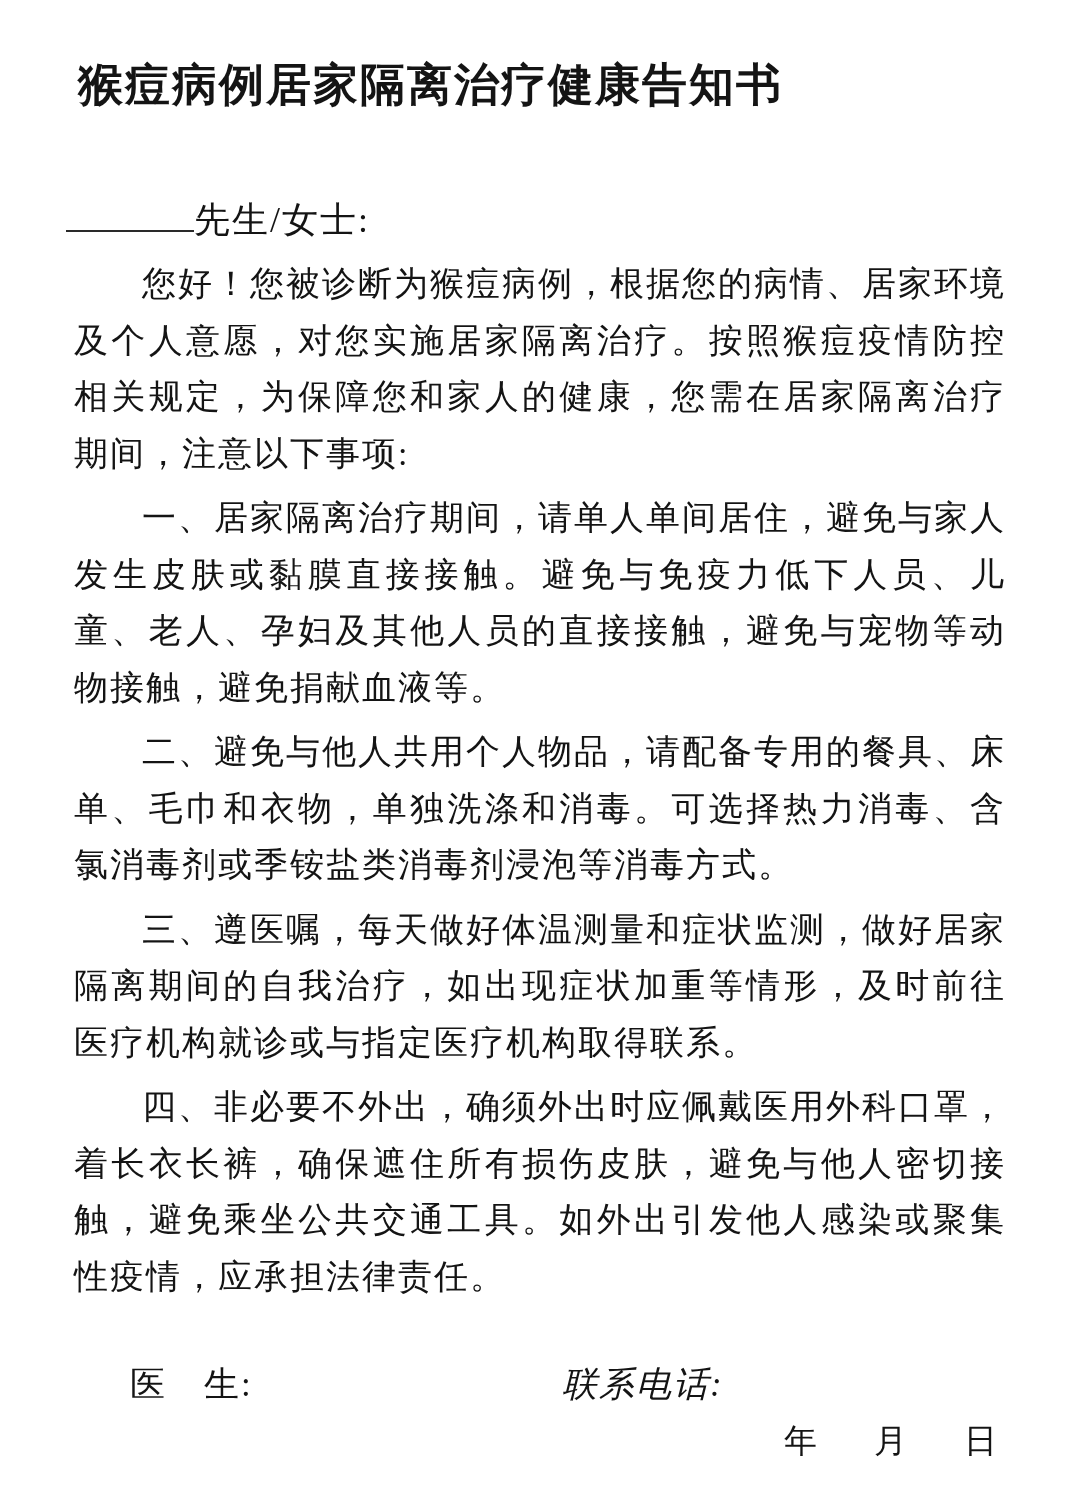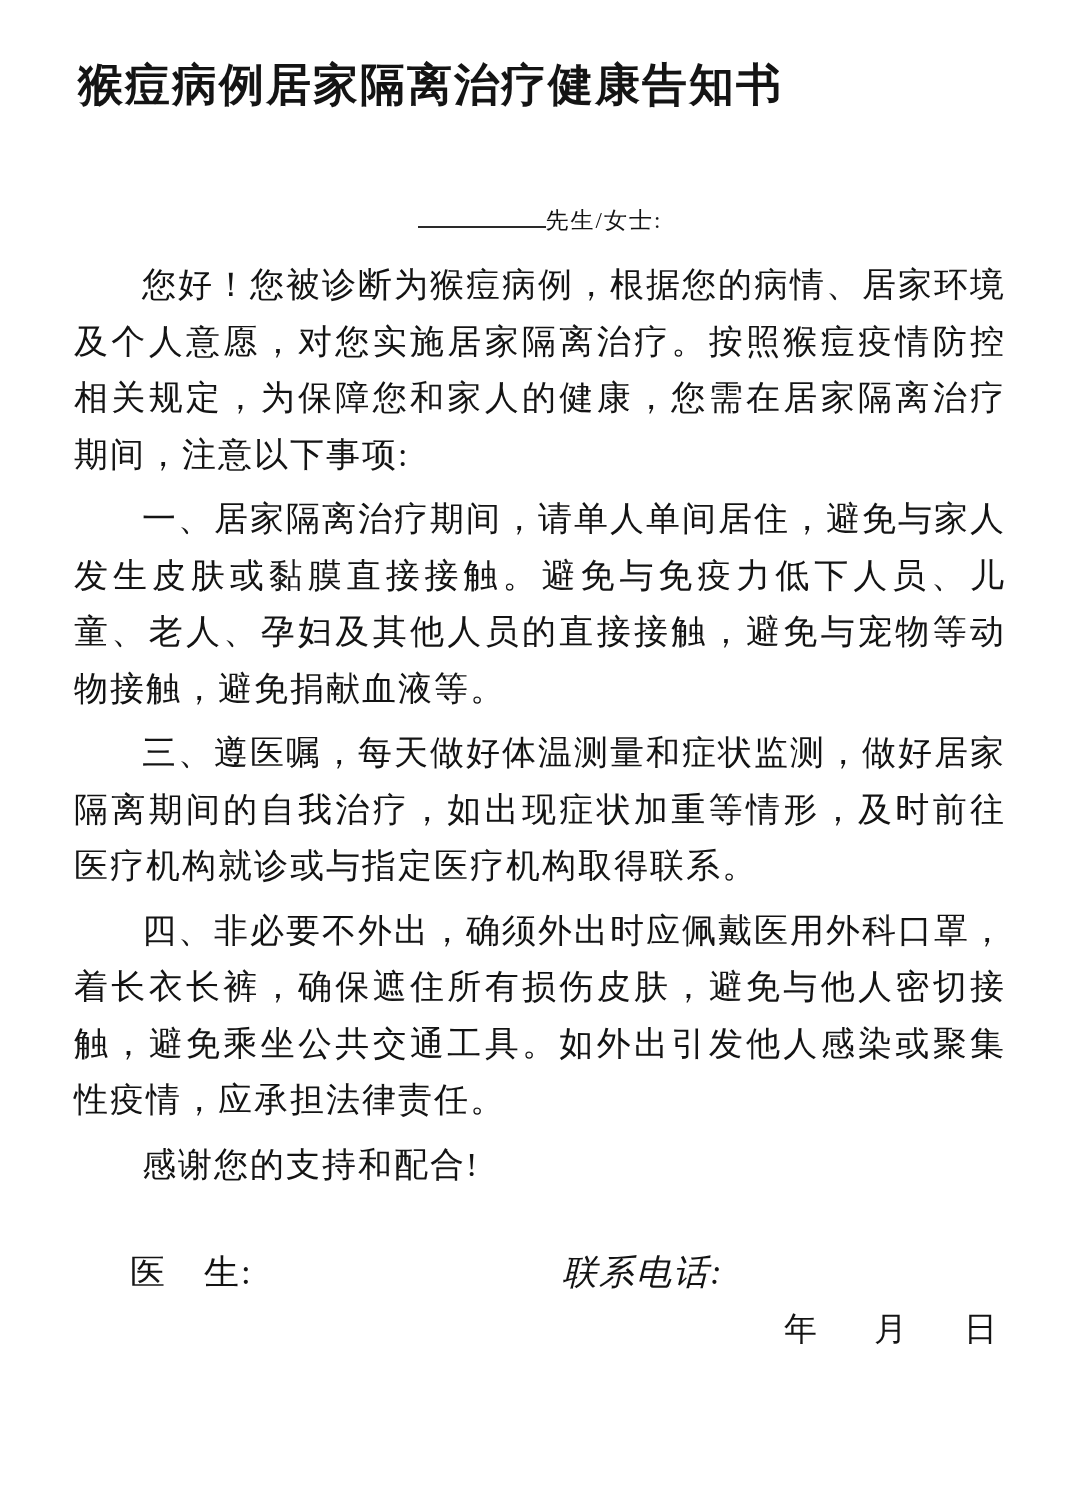--- a/index.html
+++ b/index.html
@@ -25,24 +25,23 @@
     font-weight: 700;
     text-indent: 78px; 
     letter-spacing: 2px;
     white-space: nowrap;
   }
   .content {
     padding: 0 66px 0 66px;
   }
   .salutation {
     margin-top: 76px;
-    font-size: 23px;
+    font-size: 36px;
     line-height: 56px;
     letter-spacing: 2px;
-    text-align: center;
   }
   .blank {
     display: inline-block;
     width: 128px;
     height: 36px;
     border-bottom: 2px solid #2a2a2a;
     vertical-align: baseline;
   }
   .para {
     margin: 8px;
@@ -96,26 +95,26 @@
   <div class="content">
 
     <div class="salutation">
       <span class="blank"></span><span>先生/女士:</span>
     </div>
 
     <p class="para">您好！您被诊断为猴痘病例，根据您的病情、居家环境及个人意愿，对您实施居家隔离治疗。按照猴痘疫情防控相关规定，为保障您和家人的健康，您需在居家隔离治疗期间，注意以下事项:</p>
 
     <p class="para">一、居家隔离治疗期间，请单人单间居住，避免与家人发生皮肤或黏膜直接接触。避免与免疫力低下人员、儿童、老人、孕妇及其他人员的直接接触，避免与宠物等动物接触，避免捐献血液等。</p>
 
+    <p class="para">二、避免与他人共用个人物品，请配备专用的餐具、床单、毛巾和衣物，单独洗涤和消毒。可选择热力消毒、含氯消毒剂或季铵盐类消毒剂浸泡等消毒方式。</p>
 
     <p class="para">三、遵医嘱，每天做好体温测量和症状监测，做好居家隔离期间的自我治疗，如出现症状加重等情形，及时前往医疗机构就诊或与指定医疗机构取得联系。</p>
 
     <p class="para">四、非必要不外出，确须外出时应佩戴医用外科口罩，着长衣长裤，确保遮住所有损伤皮肤，避免与他人密切接触，避免乘坐公共交通工具。如外出引发他人感染或聚集性疫情，应承担法律责任。</p>
 
-    <p class="para thanks">感谢您的支持和配合!</p>
 
     <div class="sign-row">
       <span class="sign-doctor">医　生:</span>
       <span class="sign-phone">联系电话:</span>
     </div>
 
     <div class="date-row">
       <span>年</span>
       <span>月</span>
       <span>日</span>

